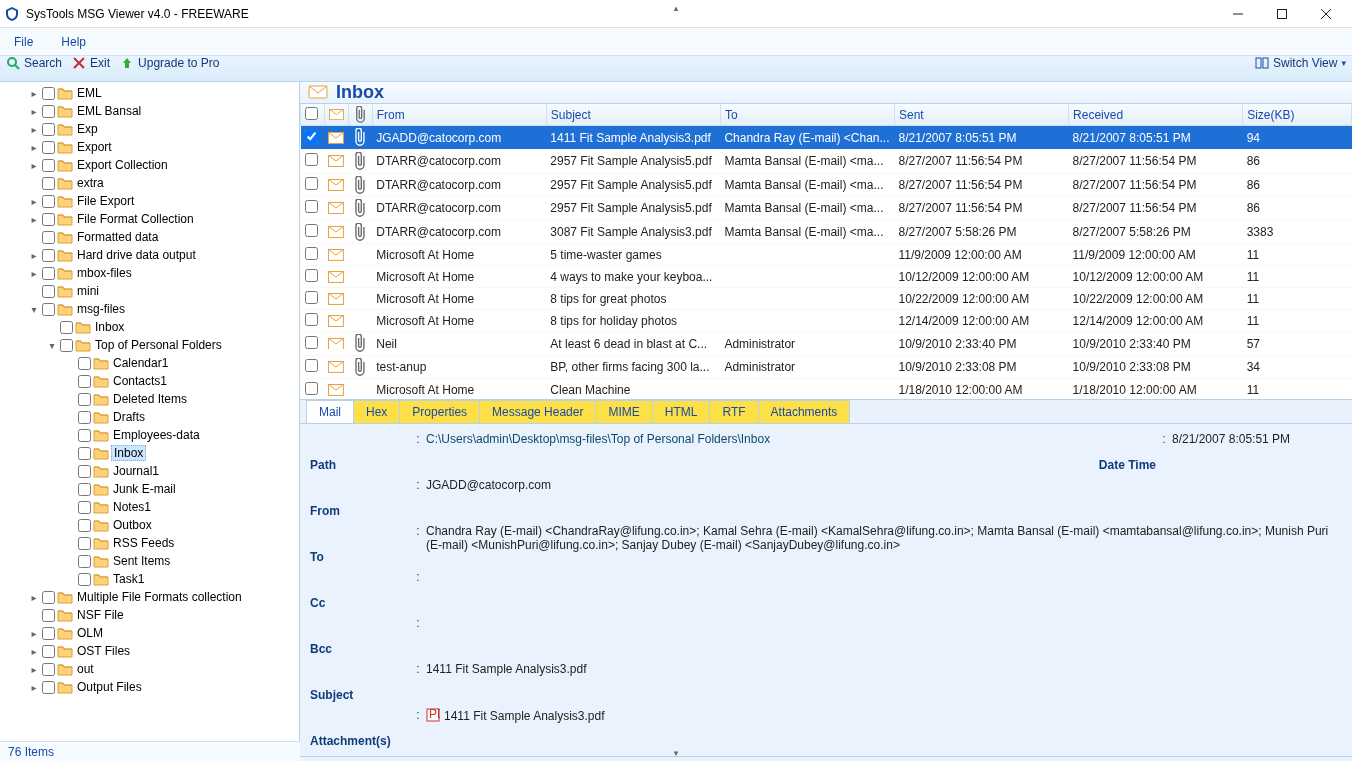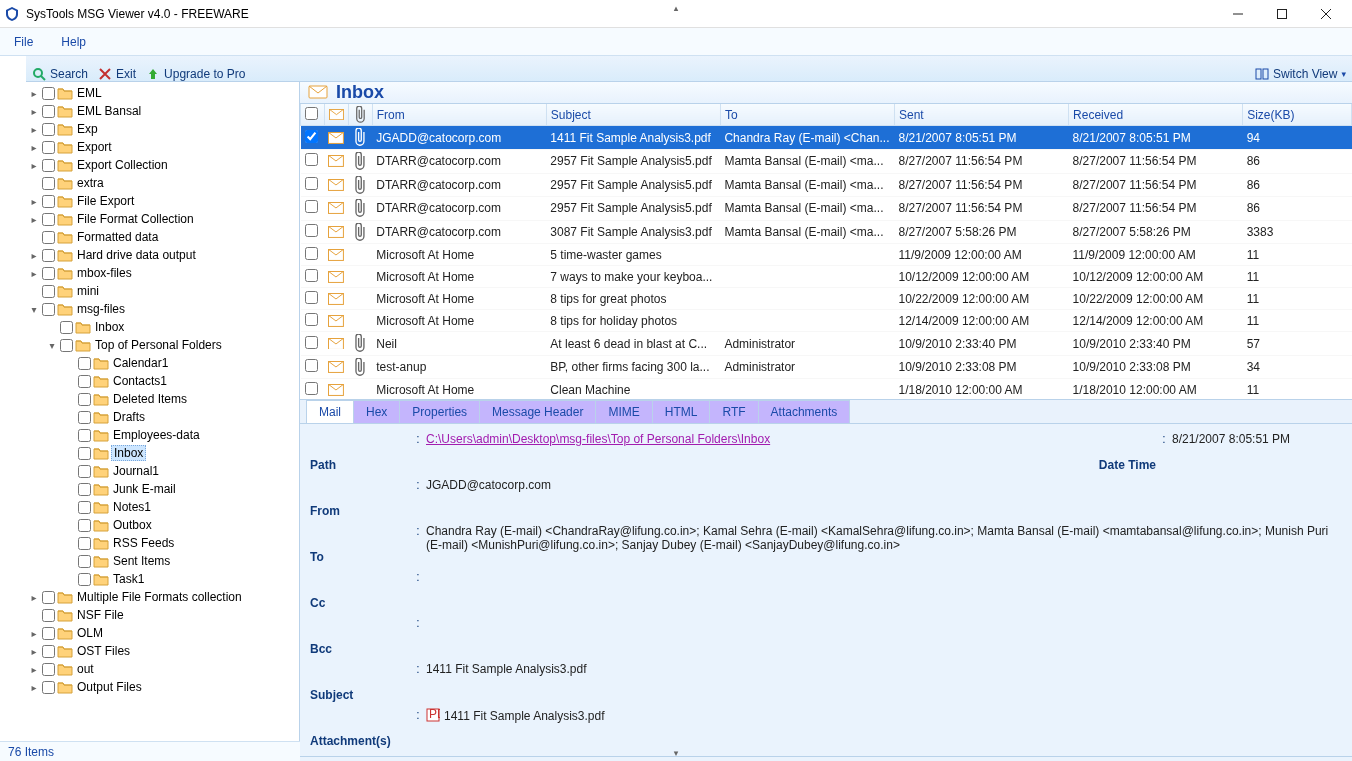--- a/index.html
+++ b/index.html
@@ -10,21 +10,21 @@
 .titlebar .app-icon { width: 16px; height: 16px; margin-right: 6px; }
 .titlebar .title { flex: 0 0 auto; color: #000; }
 .titlebar .spacer { flex: 1; }
 .titlebar .winbtn { width: 44px; height: 28px; display: flex; align-items: center; justify-content: center; color: #222; }
 
 
 .menubar { height: 28px; background: #f6fbff; border-bottom: 1px solid #cfe1f2; display: flex; align-items: center; padding: 0 8px; gap: 16px; color: #1a4aa8; }
 .menubar .menu-item { padding: 3px 6px; cursor: default; }
 
 
-.toolbar { height: 26px; background: linear-gradient(#eaf3fd,#d9ecfb); border-bottom: 1px solid #b9d2ea; display: flex; align-items: flex-end; padding: 0 6px; gap: 10px; margin-left: 26px; }
+.toolbar { height: 26px; background: linear-gradient(#eaf3fd,#d9ecfb); border-bottom: 1px solid #b9d2ea; display: flex; align-items: flex-start; padding: 0 6px; gap: 10px; }
 .toolbar .tool { display: flex; align-items: center; gap: 4px; color: #103a7a; cursor: default; }
 .toolbar .tool .icn { width: 14px; height: 14px; }
 .toolbar .right { margin-left: auto; }
 
 
 .main { display: flex; height: calc(761px - 28px - 28px - 26px - 20px); }
 .tree-pane { width: 300px; border-right: 1px solid #b9d2ea; overflow-y: auto; background: #fff; padding: 2px 0; }
 .right-pane { flex: 1; display: flex; flex-direction: column; }
 .tree .row { display: flex; align-items: center; height: 18px; gap: 2px; }
 .tree .indent { display: inline-block; }
@@ -50,30 +50,30 @@
 .grid .att-col { width: 22px; }
 .grid .from-col { width: 160px; }
 .grid .subj-col { width: 160px; }
 .grid .to-col { width: 160px; }
 .grid .sent-col { width: 160px; }
 .grid .recv-col { width: 160px; }
 .grid .size-col { width: 100px; }
 
 
 .preview-tabs { height: 26px; background: #e9f2fc; border-bottom: 1px solid #b9d2ea; display: flex; align-items: flex-end; padding: 0 6px; gap: 0; }
-.preview-tabs .tab { padding: 4px 12px; border: 1px solid #b9d2ea; border-bottom: none; background: #c4b5fd; color: #1a4aa8; margin-right: -1px; cursor: default; }
+.preview-tabs .tab { padding: 4px 12px; border: 1px solid #b9d2ea; border-bottom: none; background: #fde047; color: #1a4aa8; margin-right: -1px; cursor: default; }
 .preview-tabs .tab.active { background: #fff; }
 
 
 .preview { flex: 1; display: flex; flex-direction: column; background: #eaf3fd; border-top: none; }
 .preview .meta { padding: 8px 10px; border-bottom: 1px solid #b9d2ea; display: grid; grid-template-columns: 100px 8px 1fr 110px 8px 170px; row-gap: 6px; column-gap: 4px; color: #103a7a; }
 .preview .meta .lab { font-weight: 700; margin-top: 26px; }
 .preview .meta .colon { text-align: center; }
 .preview .meta .val { color: #222; overflow: hidden; }
-.preview .meta .val a { color: #a21caf; text-decoration: underline; }
+.preview .meta .val a { color: #0c4a6e; }
 .preview .body { flex: 1; background: #fff; margin: 4px; border: 1px solid #b9d2ea; padding: 10px; position: relative; }
 .preview .body .sb { position: absolute; right: 0; top: 0; bottom: 0; width: 18px; background: #f0f0f0; border-left: 1px solid #d9d9d9; }
 .preview .body .sb .up, .preview .body .sb .dn { position: absolute; left: 0; right: 0; height: 16px; display:flex;align-items:center;justify-content:center;color:#666;font-size:10px; }
 .preview .body .sb .up { top: 0; } .preview .body .sb .dn { bottom: 0; }
 .preview .hsb { height: 18px; background: #f0f0f0; border-top: 1px solid #d9d9d9; margin: 0 4px 4px 4px; position: relative; }
 .preview .hsb .lt, .preview .hsb .rt { position: absolute; top:0; bottom:0; width:16px; display:flex;align-items:center;justify-content:center;color:#666;font-size:10px;}
 .preview .hsb .lt{left:0;} .preview .hsb .rt{right:0;}
 
 
 .status { height: 20px; background: #f6fbff; border-top: 1px solid #cfe1f2; display: flex; align-items: center; padding: 0 8px; color: #1a4aa8; }
@@ -697,21 +697,21 @@
                 <td>11</td>
               </tr>
               <tr>
                 <td><input type="checkbox" style=""></td>
                 <td><span class="env"><svg viewBox="0 0 16 12">
                       <rect x="0.5" y="0.5" width="15" height="11" fill="#fff" stroke="#e6a23c"></rect>
                       <path d="M0 0l8 6 8-6" fill="none" stroke="#e6a23c"></path>
                     </svg></span></td>
                 <td></td>
                 <td>Microsoft At Home</td>
-                <td>7 ways to make your keyboa...</td>
+                <td>4 ways to make your keyboa...</td>
                 <td></td>
                 <td>10/12/2009 12:00:00 AM</td>
                 <td>10/12/2009 12:00:00 AM</td>
                 <td>11</td>
               </tr>
               <tr>
                 <td><input type="checkbox" style=""></td>
                 <td><span class="env"><svg viewBox="0 0 16 12">
                       <rect x="0.5" y="0.5" width="15" height="11" fill="#fff" stroke="#e6a23c"></rect>
                       <path d="M0 0l8 6 8-6" fill="none" stroke="#e6a23c"></path>

